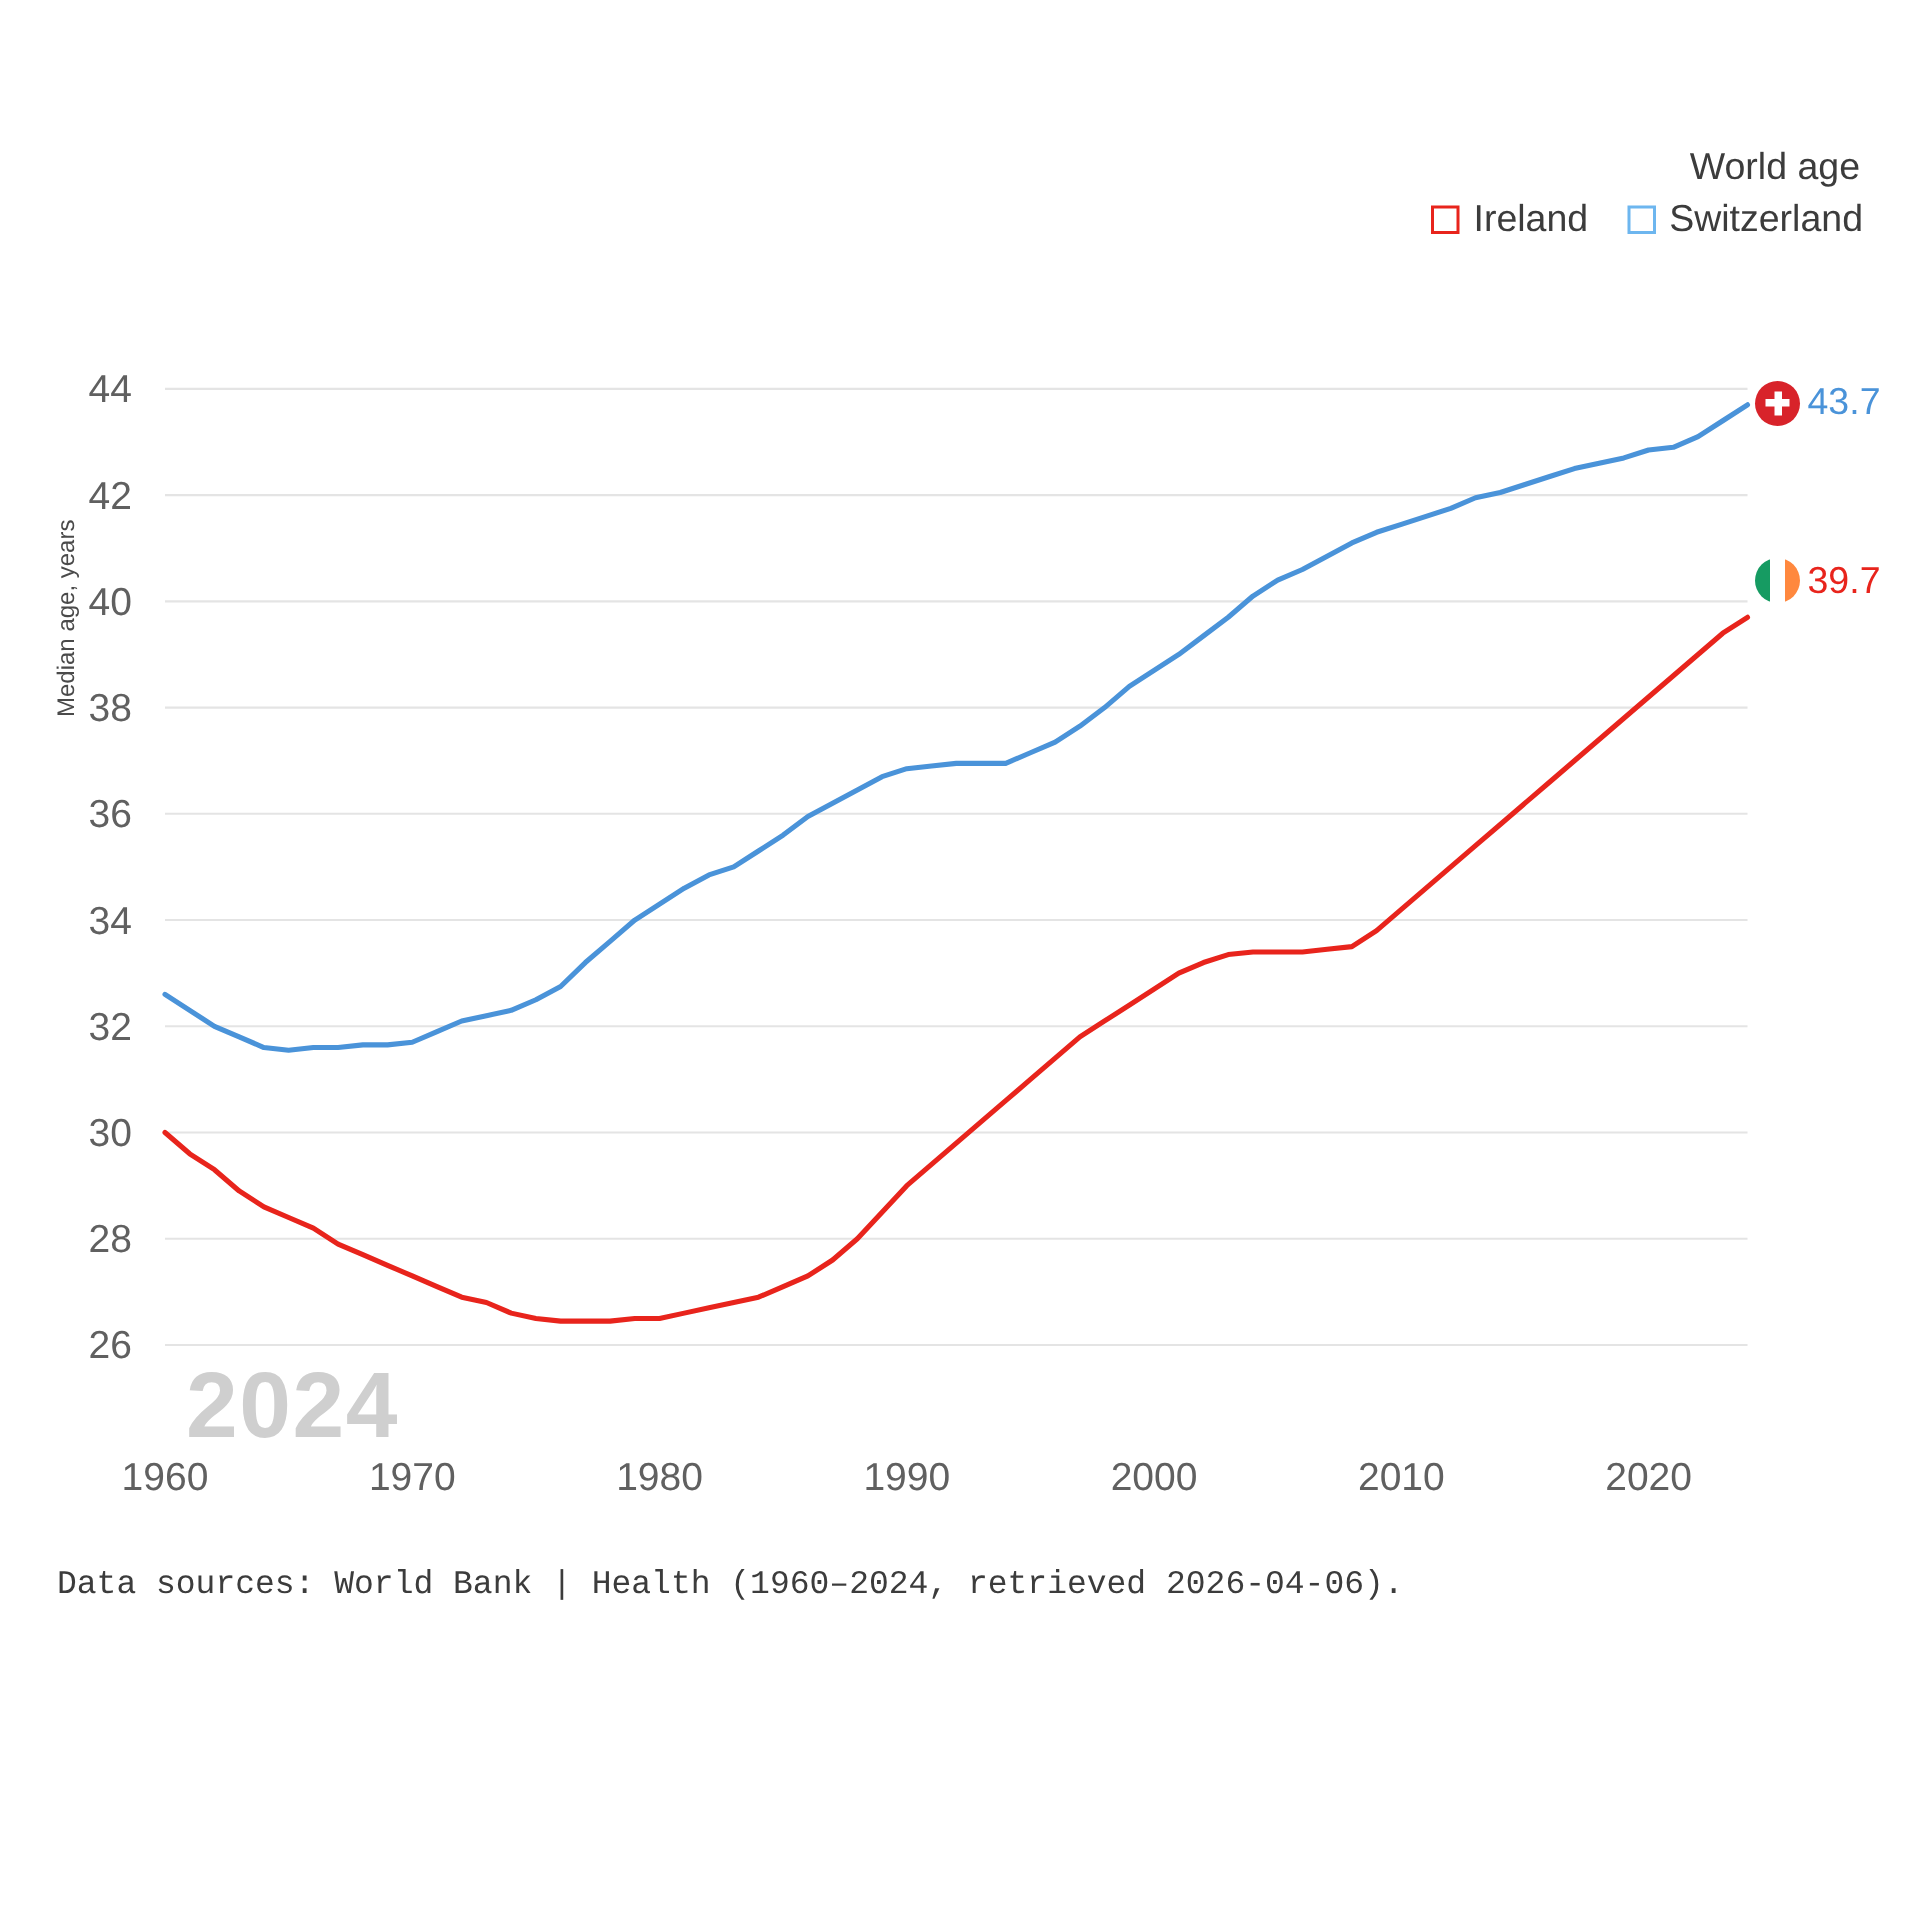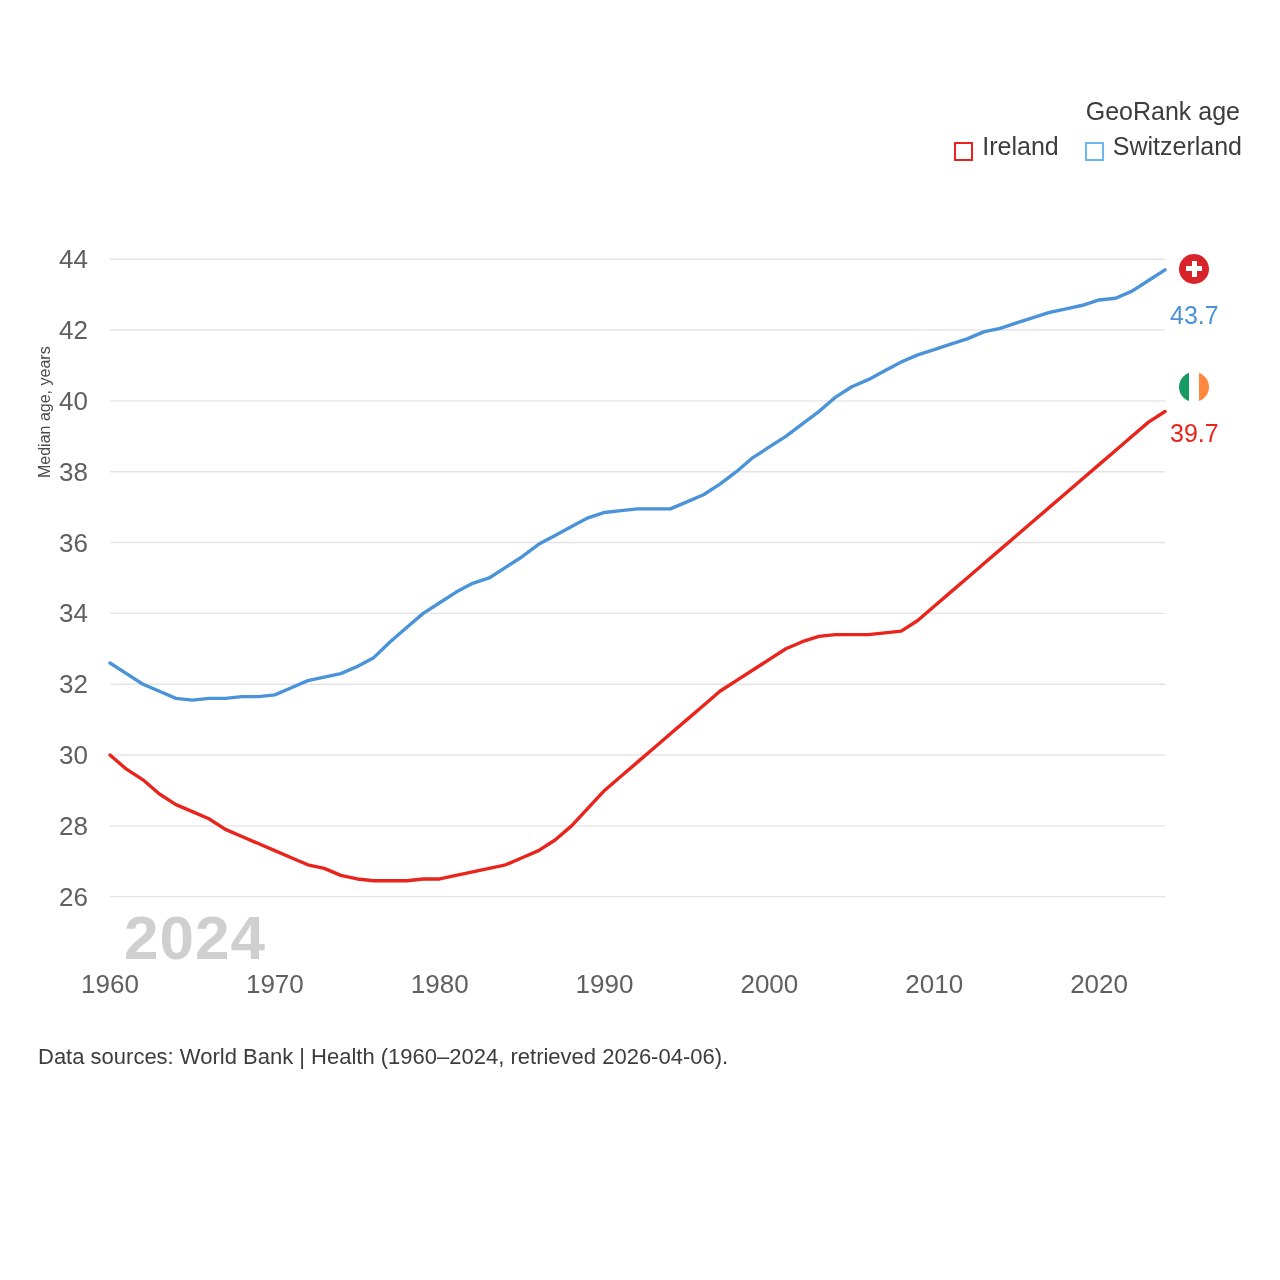--- a/index.html
+++ b/index.html
@@ -40,21 +40,21 @@
   .legend-entries {
     display: flex;
     flex-direction: row;
     align-items: center;
     justify-content: flex-end;
     gap: 26px;
   }
   .legend-entry {
     display: flex;
     flex-direction: row;
-    align-items: flex-end;
+    align-items: center;
     gap: 9px;
   }
   .legend-swatch {
     width: 19px;
     height: 19px;
     border: 2.5px solid #000;
     background: #ffffff;
     box-sizing: border-box;
   }
   .legend-label {
@@ -97,23 +97,23 @@
     color: #cfcfcf;
     letter-spacing: 1px;
     user-select: none;
     margin-top: 44px;
   }
 
   
   .end-label {
     position: absolute;
     display: flex;
-    flex-direction: column;
+    flex-direction: row;
     align-items: center;
-    gap: 17px;
+    gap: 5px;
     font-size: 25px;
   }
   .end-label .val-ch { color: #4a93d9; }
   .end-label .val-ie { color: #e8241c; }
 
   .flag-ch {
     width: 30px;
     height: 30px;
     border-radius: 50%;
     background: #d8232a;
@@ -149,29 +149,29 @@
 
   
   .footer {
     position: absolute;
     left: 38px;
     top: 1040px;
     font-size: 22px;
     color: #3c3c3c;
     line-height: 1.55;
   }
-  .footer div { white-space: nowrap; }
+  .footer div { white-space: nowrap; font-family: Liberation Mono, monospace; }
 </style>
 </head>
 <body>
 
 <div id="chart-root">
 
   <div class="legend">
-    <div class="legend-title">GeoRank age</div>
+    <div class="legend-title">World age</div>
     <div class="legend-entries">
       <div class="legend-entry">
         <span class="legend-swatch" style="border-color:#e8241c"></span>
         <span class="legend-label">Ireland</span>
       </div>
       <div class="legend-entry">
         <span class="legend-swatch" style="border-color:#6db6ef"></span>
         <span class="legend-label">Switzerland</span>
       </div>
     </div>

